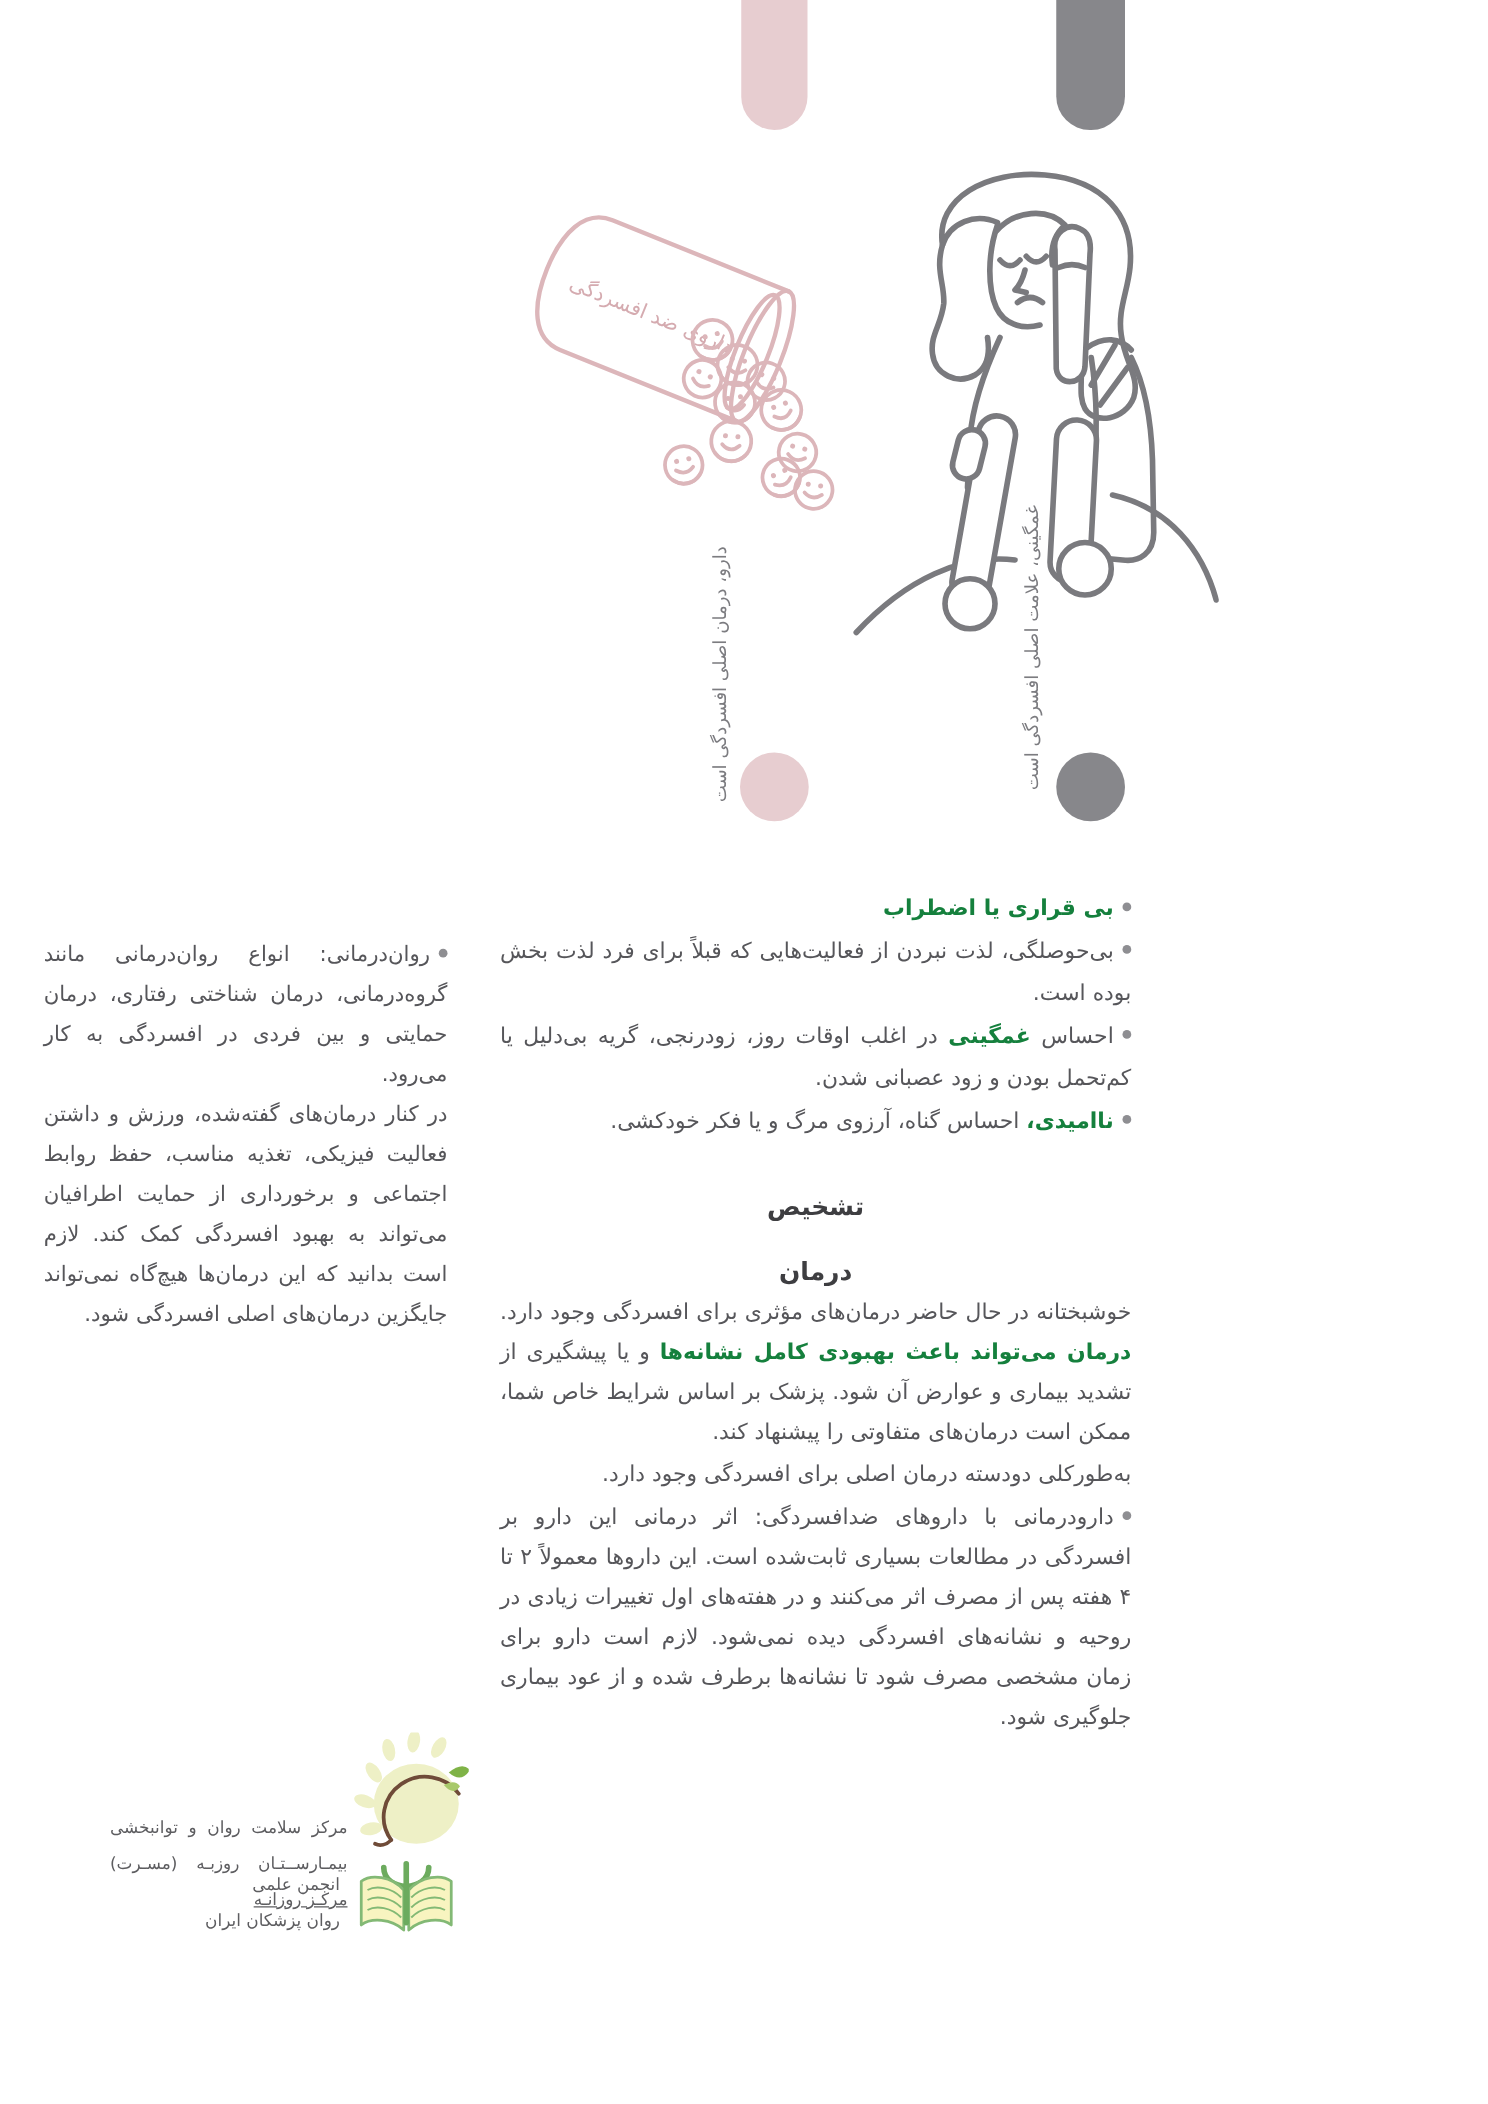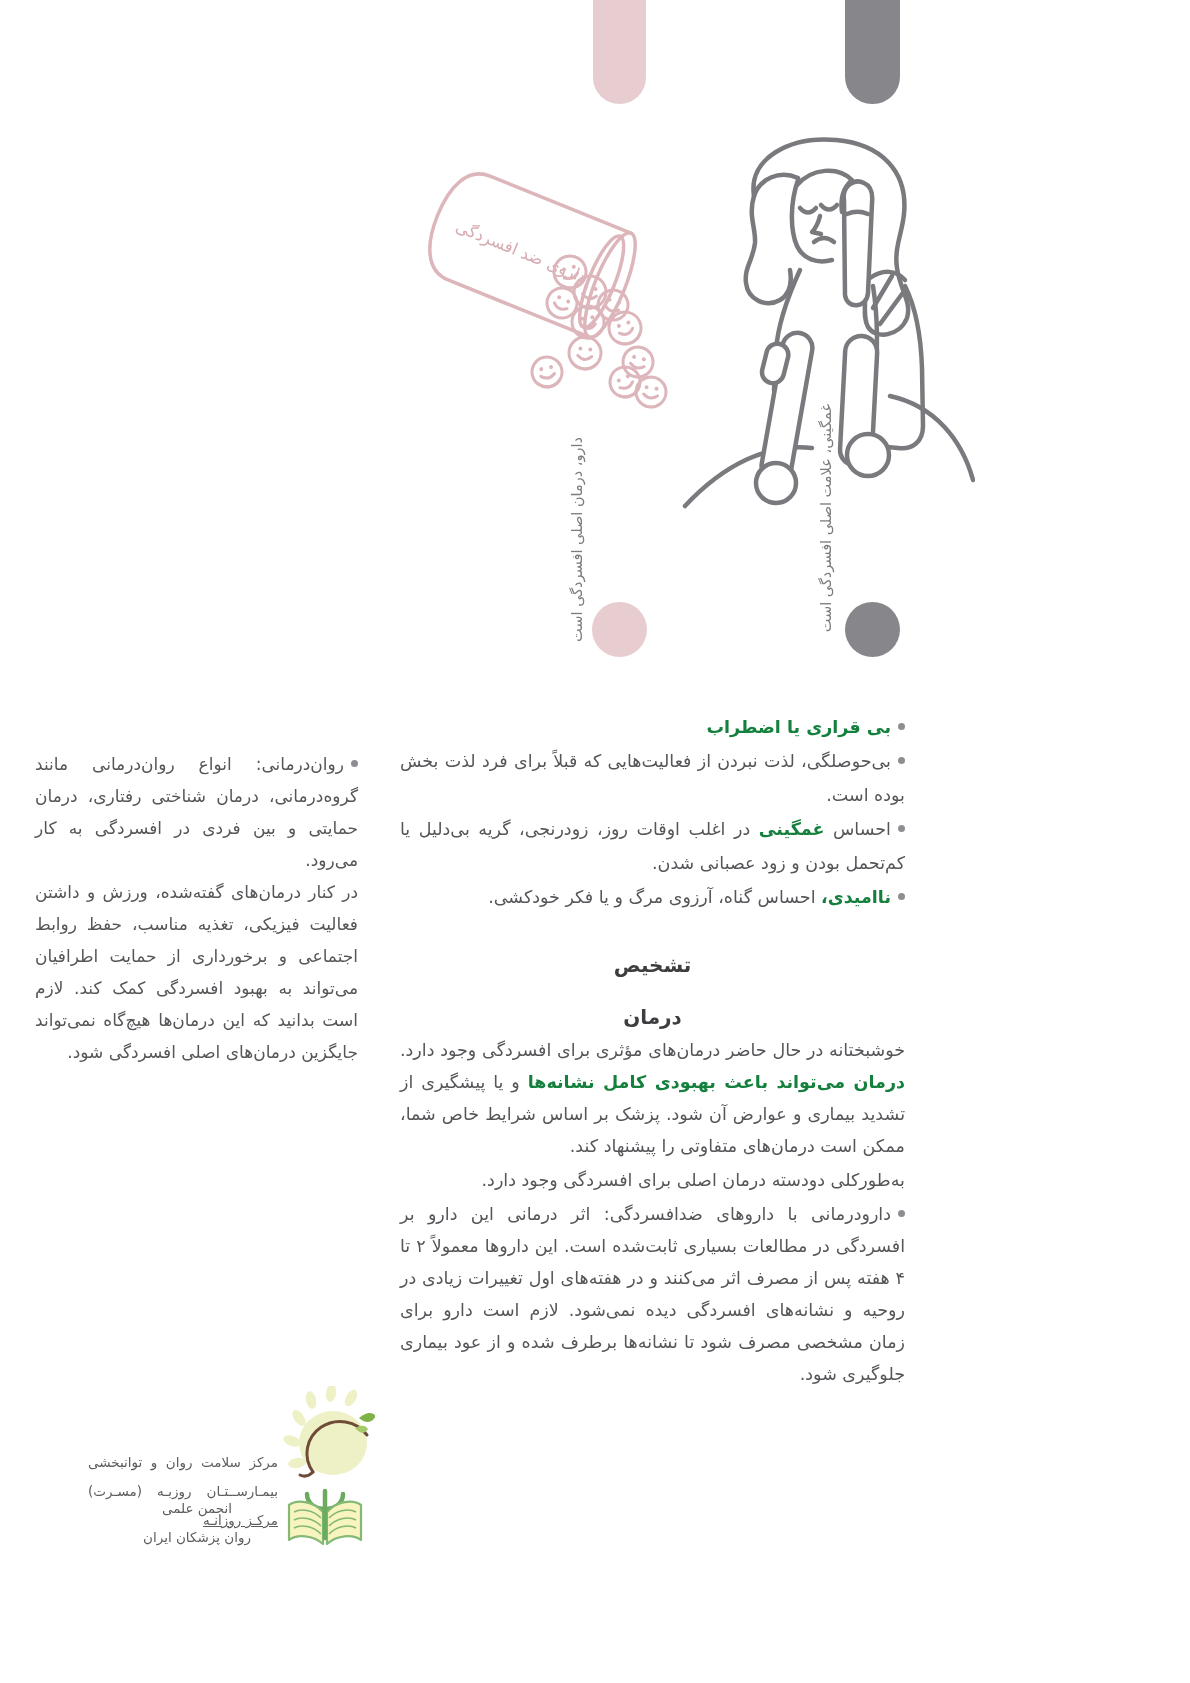--- a/index.html
+++ b/index.html
@@ -44,21 +44,21 @@
   strong { font-weight:bold; color:#15803d; }
   .bullet {
     display:inline-block; width:7px; height:7px; border-radius:50%;
     background:#8e8e92; margin-left:7px; position:relative; top:-3px;
   }
   
   .org-text { position:absolute; font-size:13.5px; line-height:29px; color:#5d5d60; }
   .org-text.roozbeh { right:912px; top:1400px; width:190px; text-align:left;margin-top:48px; }
   .org-text.roozbeh span { display:block; text-align:justify; text-align-last:justify; }
   .org-text.assoc { right:918px; top:1494px; width:150px; }
-  .org-text.assoc span { display:block; text-align:center; }
+  .org-text.assoc span { display:block; text-align:right; }
   .logo { position:absolute; }
   .logo.sun  { left:283px; top:1386px; }
   .logo.book { left:285px; top:1488px; }
 </style>
 </head>
 <body>
 
 <div class="page">
 
   <div class="bar pink"></div>

